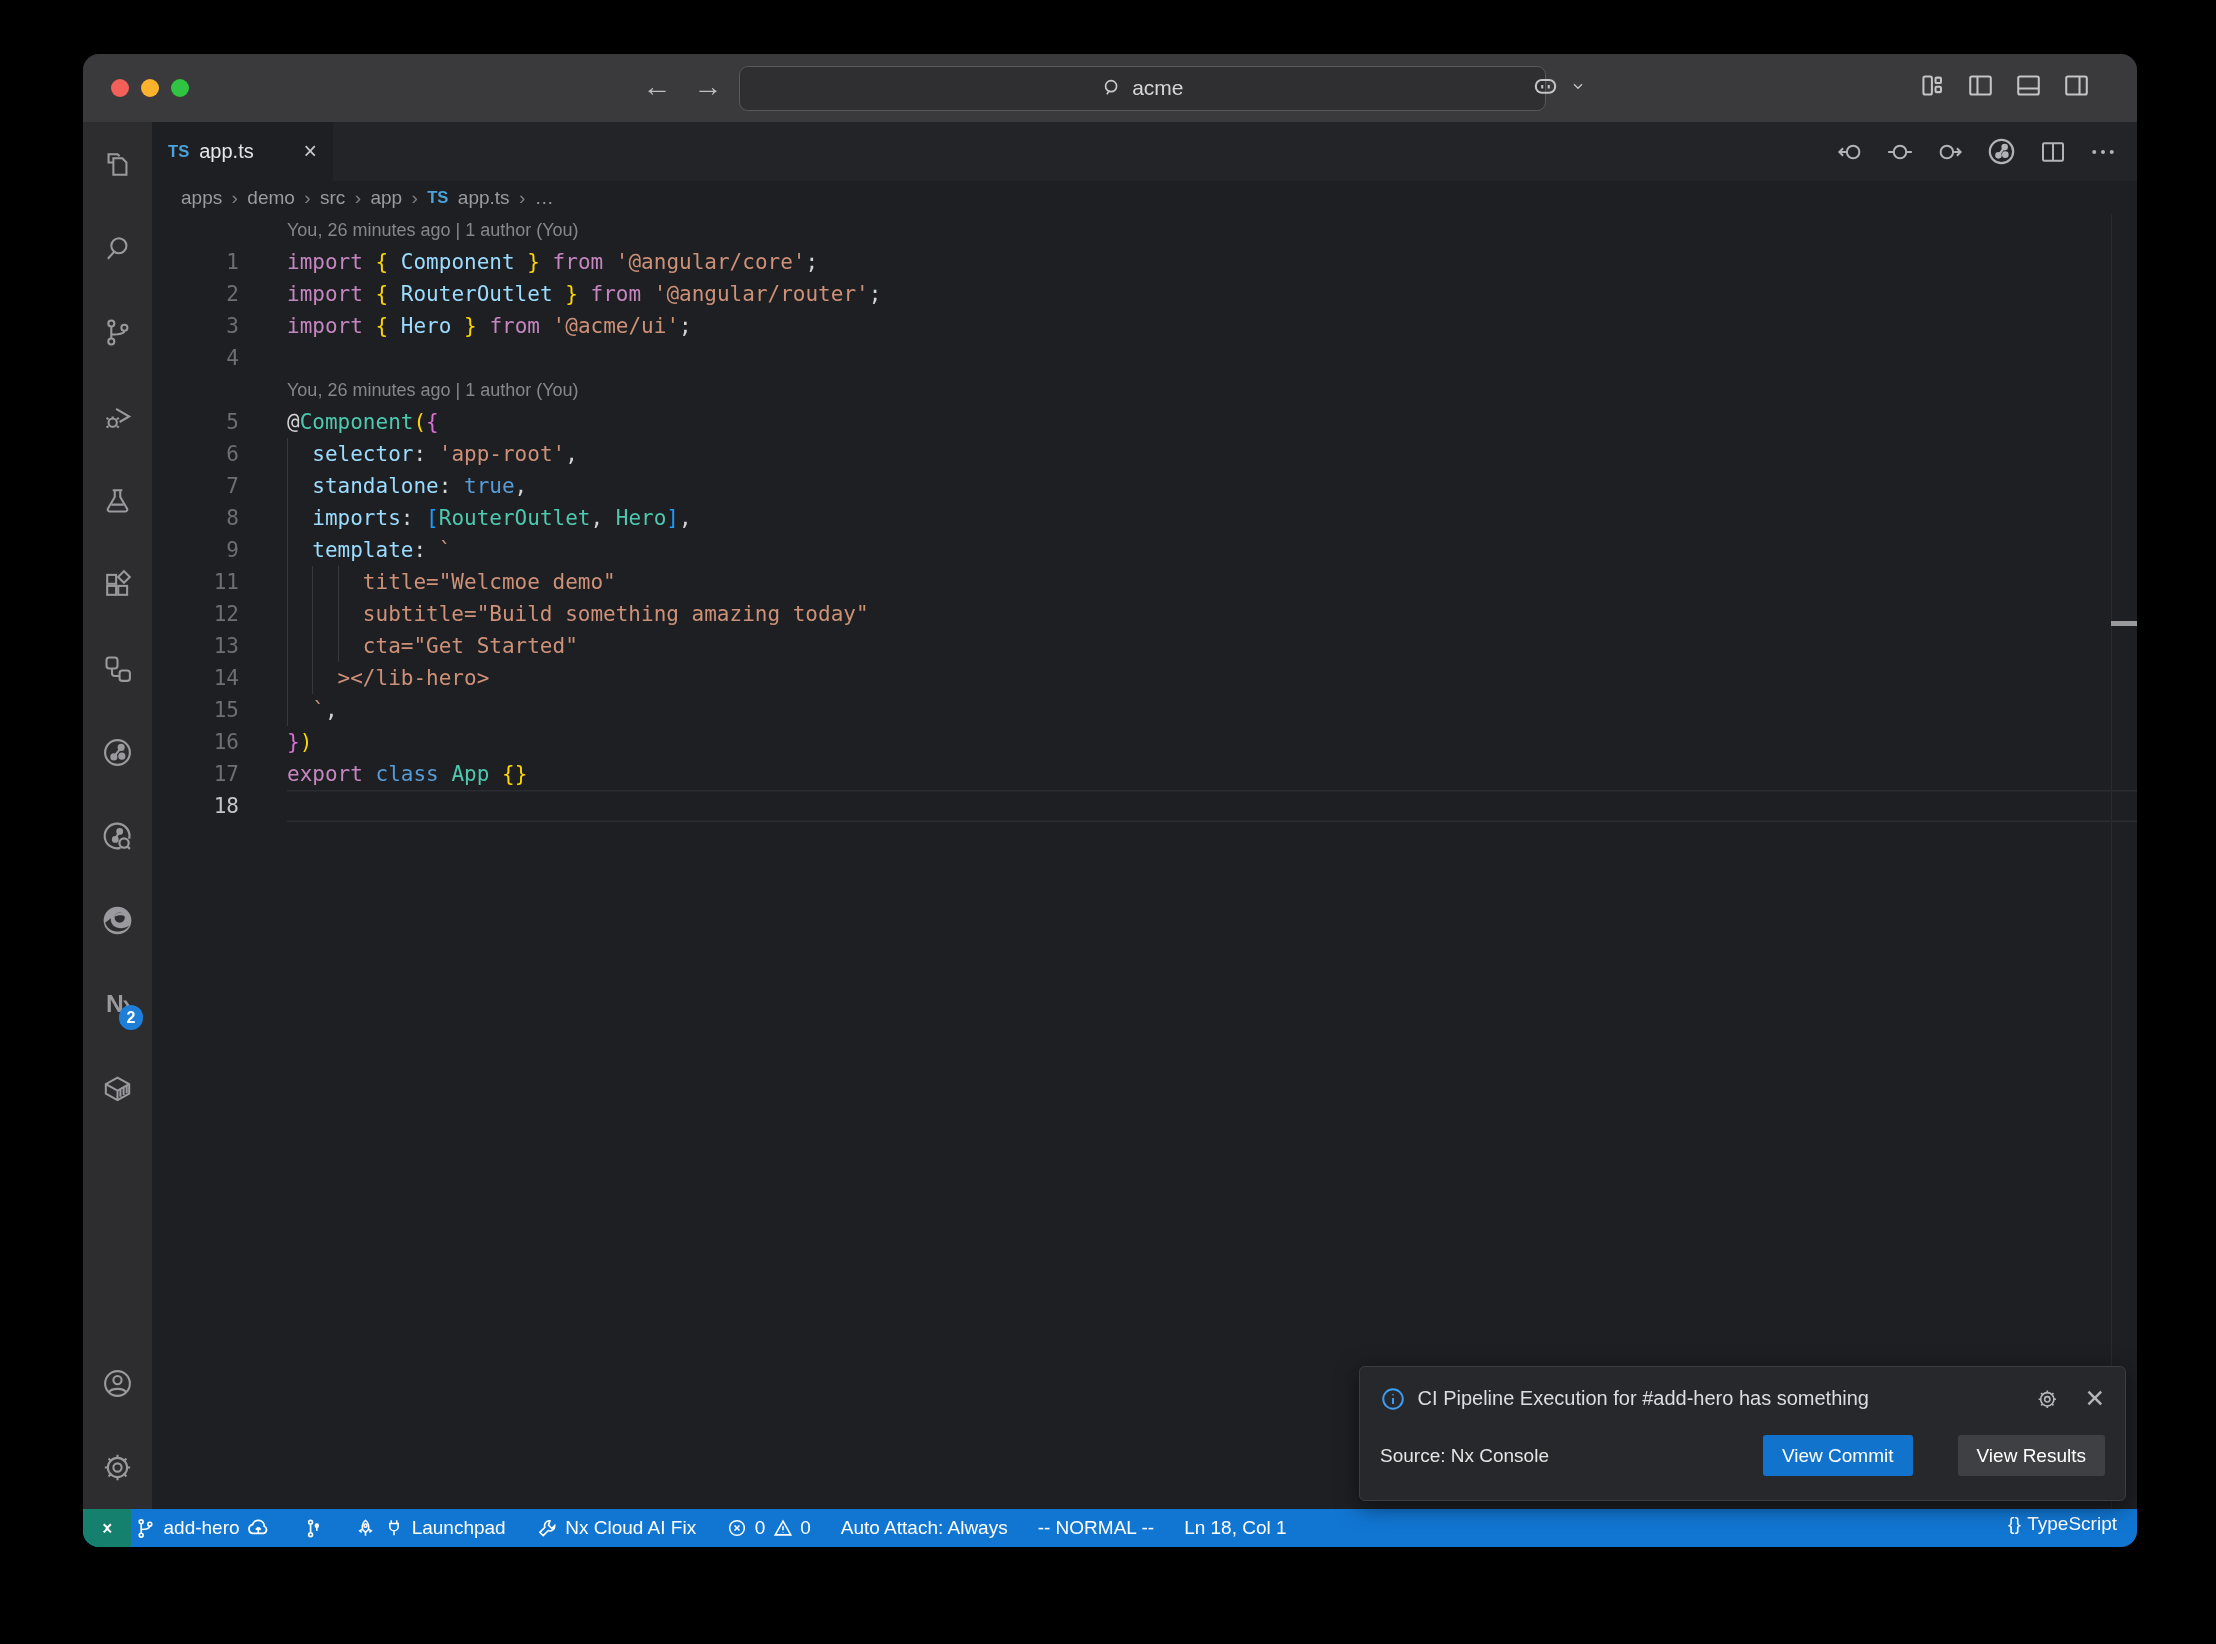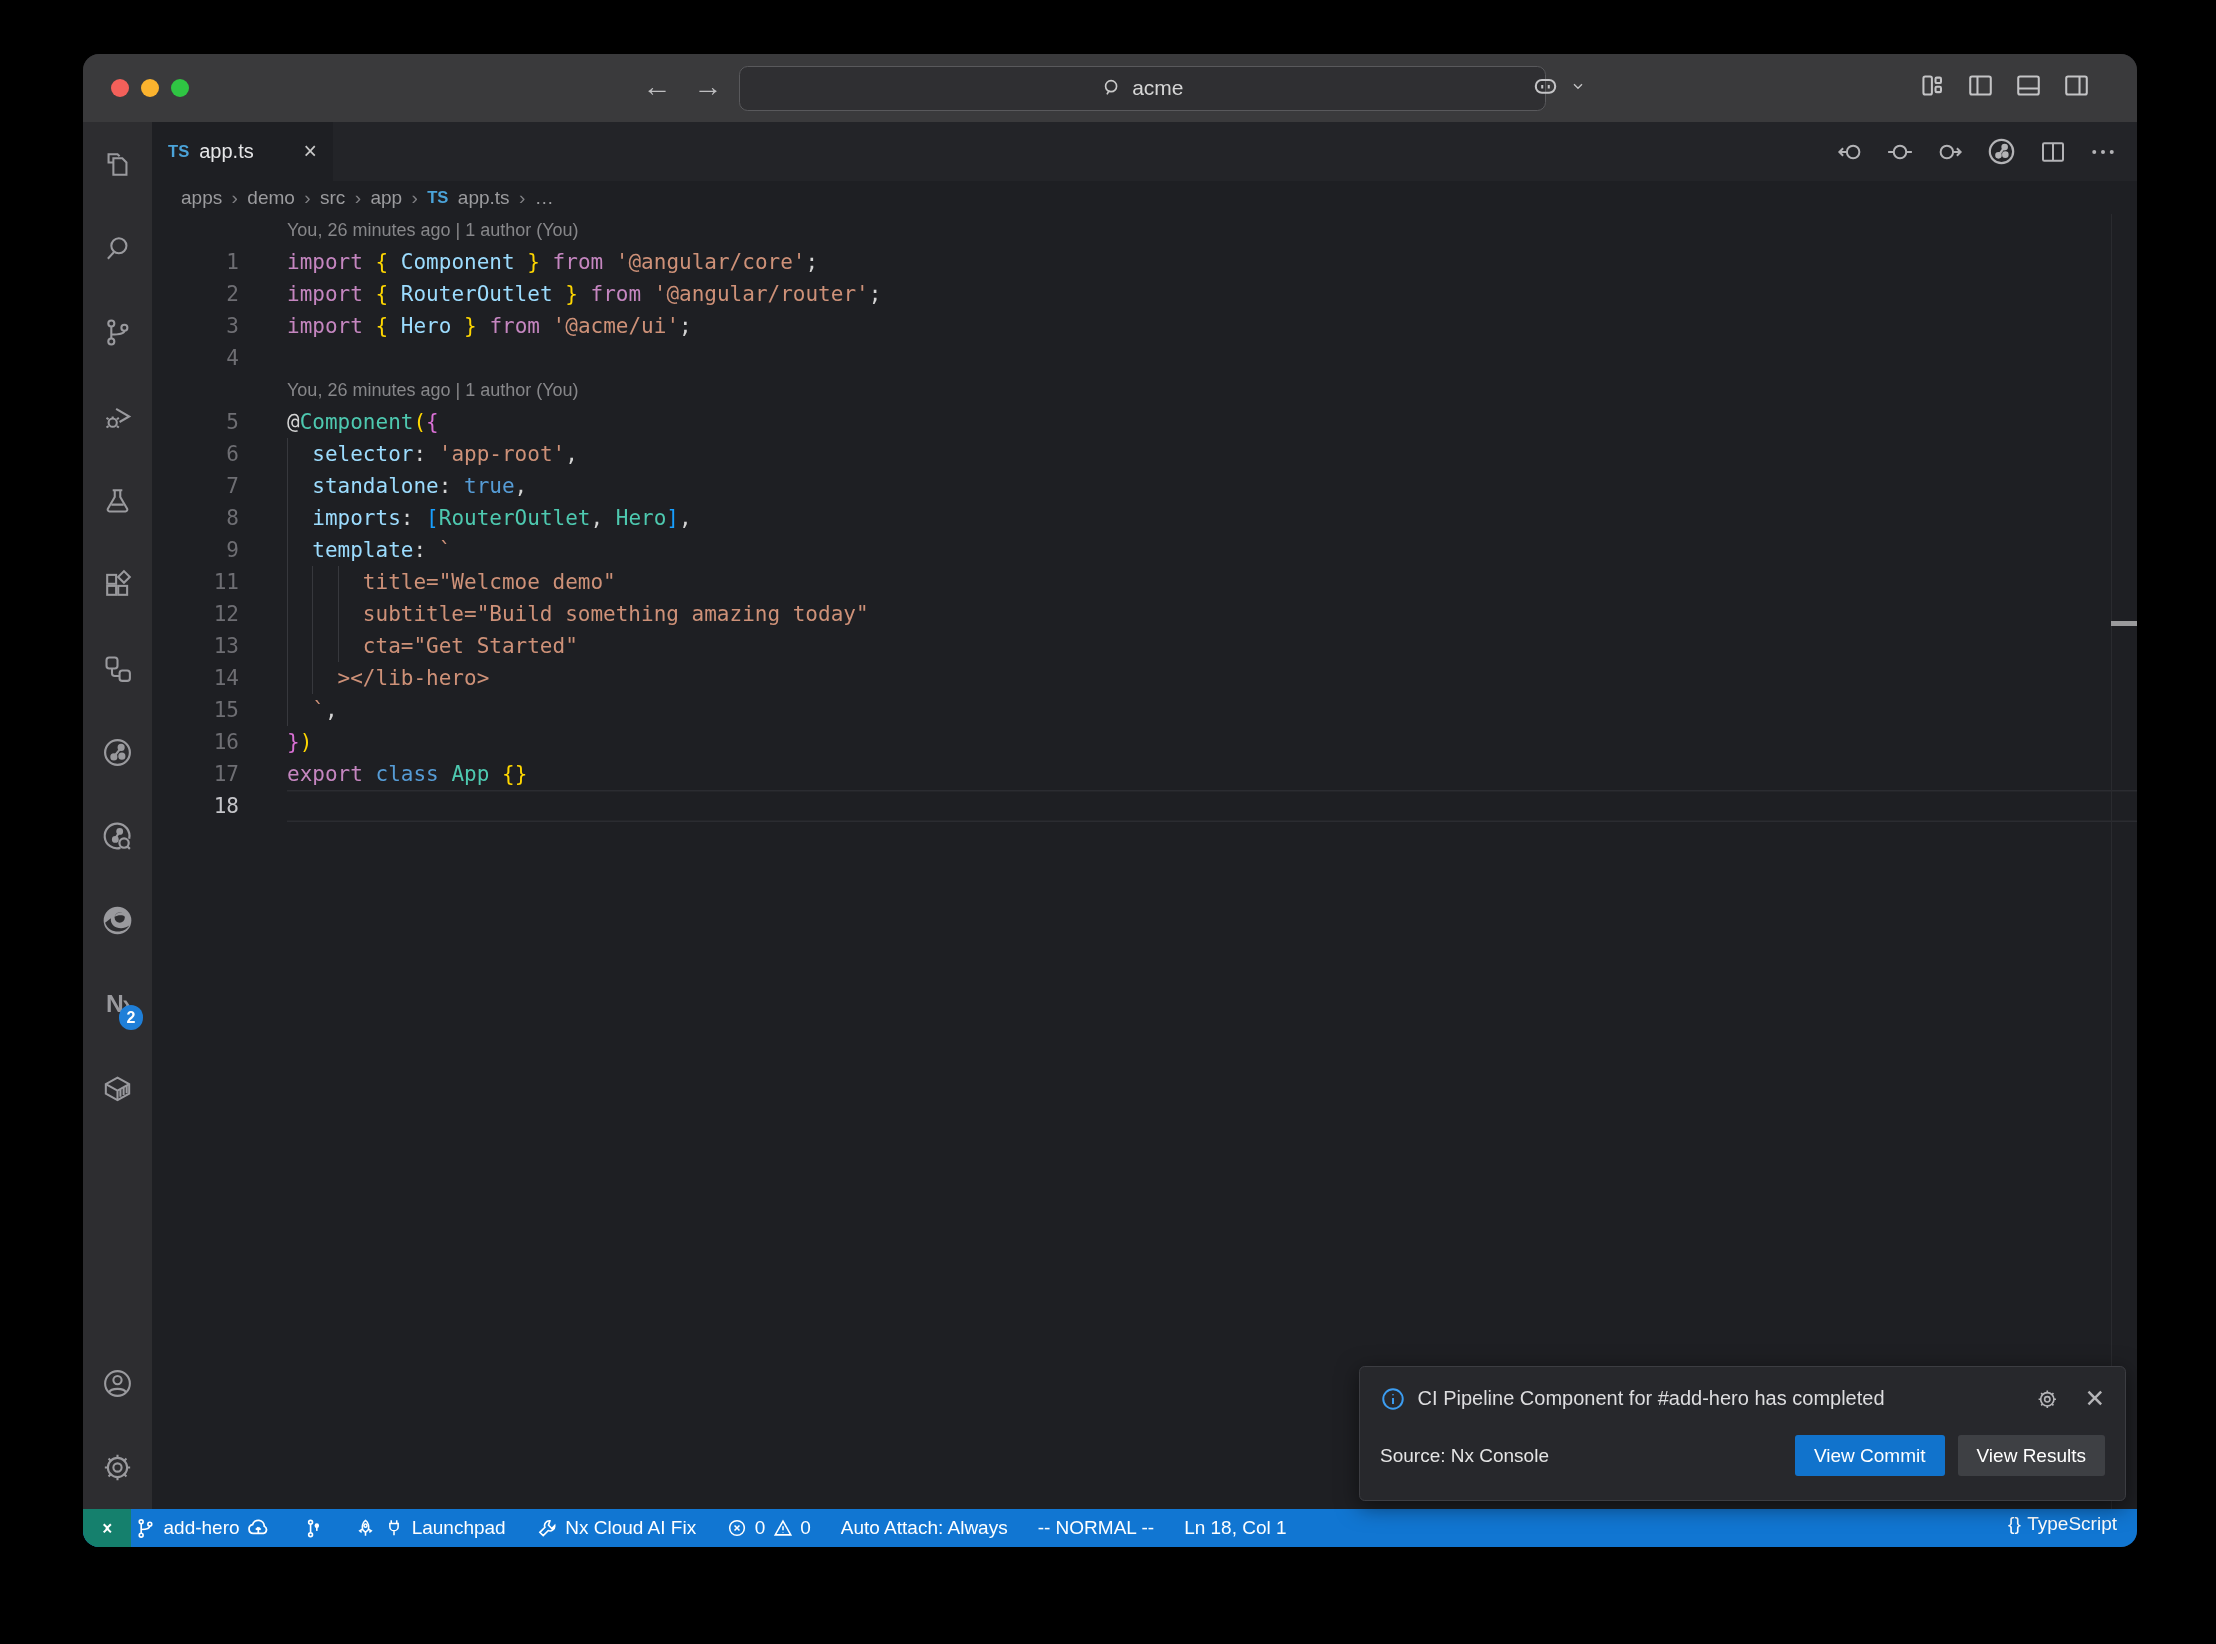--- a/index.html
+++ b/index.html
@@ -65,21 +65,21 @@
   .tk-b1  { color:#FFD700; } .tk-b2  { color:#DA70D6; } .tk-b3  { color:#179FFF; }
 
   
   .toast { position:absolute; right:11px; bottom:46px; width:767px; height:135px; background:#27282c;
     border:0.7px solid #3c3d42; border-radius:5.8px; box-shadow:0 5.8px 22px rgba(0,0,0,.5); padding:17.4px 20px 0 20px; }
   .toast-head { display:flex; align-items:center; gap:11.6px; color:#dddddf; font-size:20px; }
   .toast-acts { margin-left:auto; display:flex; align-items:center; gap:24.6px; color:#b5b5b8; }
   .toast-body { display:flex; align-items:center; margin-top:22px; }
   .toast-src { color:#e5e5e5; font-size:19px; }
   .toast-btns { margin-left:auto; display:flex; gap:13px; }
-  .btn { height:41px; padding:0 19px; font-size:19px; color:#fff; display:flex; align-items:center; border-radius:2.9px; }
+  .btn { height:41px; padding:0 19px; font-size:19px; color:#fff; display:flex; align-items:center; border-radius:2.9px;margin-left:32px; }
   .btn-primary { background:#1173cc; }
   .btn-secondary { background:#3e4044; }
 
   
   .statusbar { height:38px; background:#1176d2; color:#fff; display:flex; align-items:center;
     font-size:19px; flex:0 0 auto; }
   .remote { width:48px; height:100%; background:#15806d; display:flex; align-items:center; justify-content:center; flex:0 0 auto; }
   .sb-left { display:flex; align-items:center; gap:30px; padding-left:3px; min-width:0; }
   .sb-right { margin-left:auto; display:flex; align-items:center; gap:27.5px; padding-right:20px;flex-direction:column; }
   .sb-item { display:flex; align-items:center; gap:6.5px; white-space:nowrap; }
@@ -351,21 +351,21 @@
     </div>
 
     <div class="toast">
       <div class="toast-head">
         <span class="icx">
           <svg width="26" height="26" viewBox="0 0 24 24" fill="none" stroke="#3c9df1" stroke-width="1.8">
               <circle cx="12" cy="12" r="9"></circle>
               <path d="M12 7.5v1M12 11v5.5"></path>
             </svg>
         </span>
-        <span>CI Pipeline Component for #add-hero has completed</span>
+        <span>CI Pipeline Execution for #add-hero has something</span>
         <span class="toast-acts">
           <span class="icx">
             <svg width="24.6" height="24.6" viewBox="0 0 24 24" fill="none" stroke="currentColor" stroke-width="1.6">
                 <circle cx="12" cy="12" r="2.6"></circle>
                 <circle cx="12" cy="12" r="6.5"></circle>
                 <path d="M12 3.5v2.5M12 18v2.5M3.5 12H6M18 12h2.5M6 6l1.8 1.8M16.2 16.2L18 18M6 18l1.8-1.8M16.2 7.8L18 6"></path>
               </svg>
           </span>
           <span class="icx" style="font-size:24.6px;">✕</span>
         </span>

